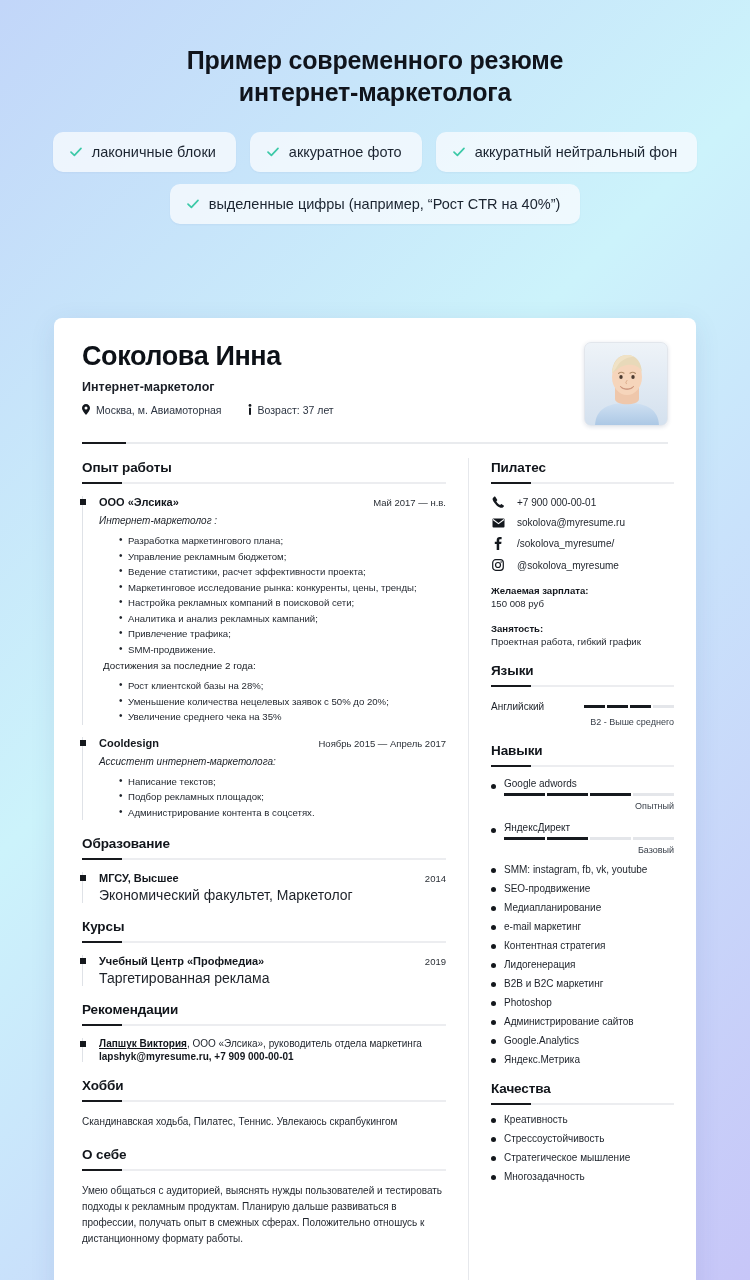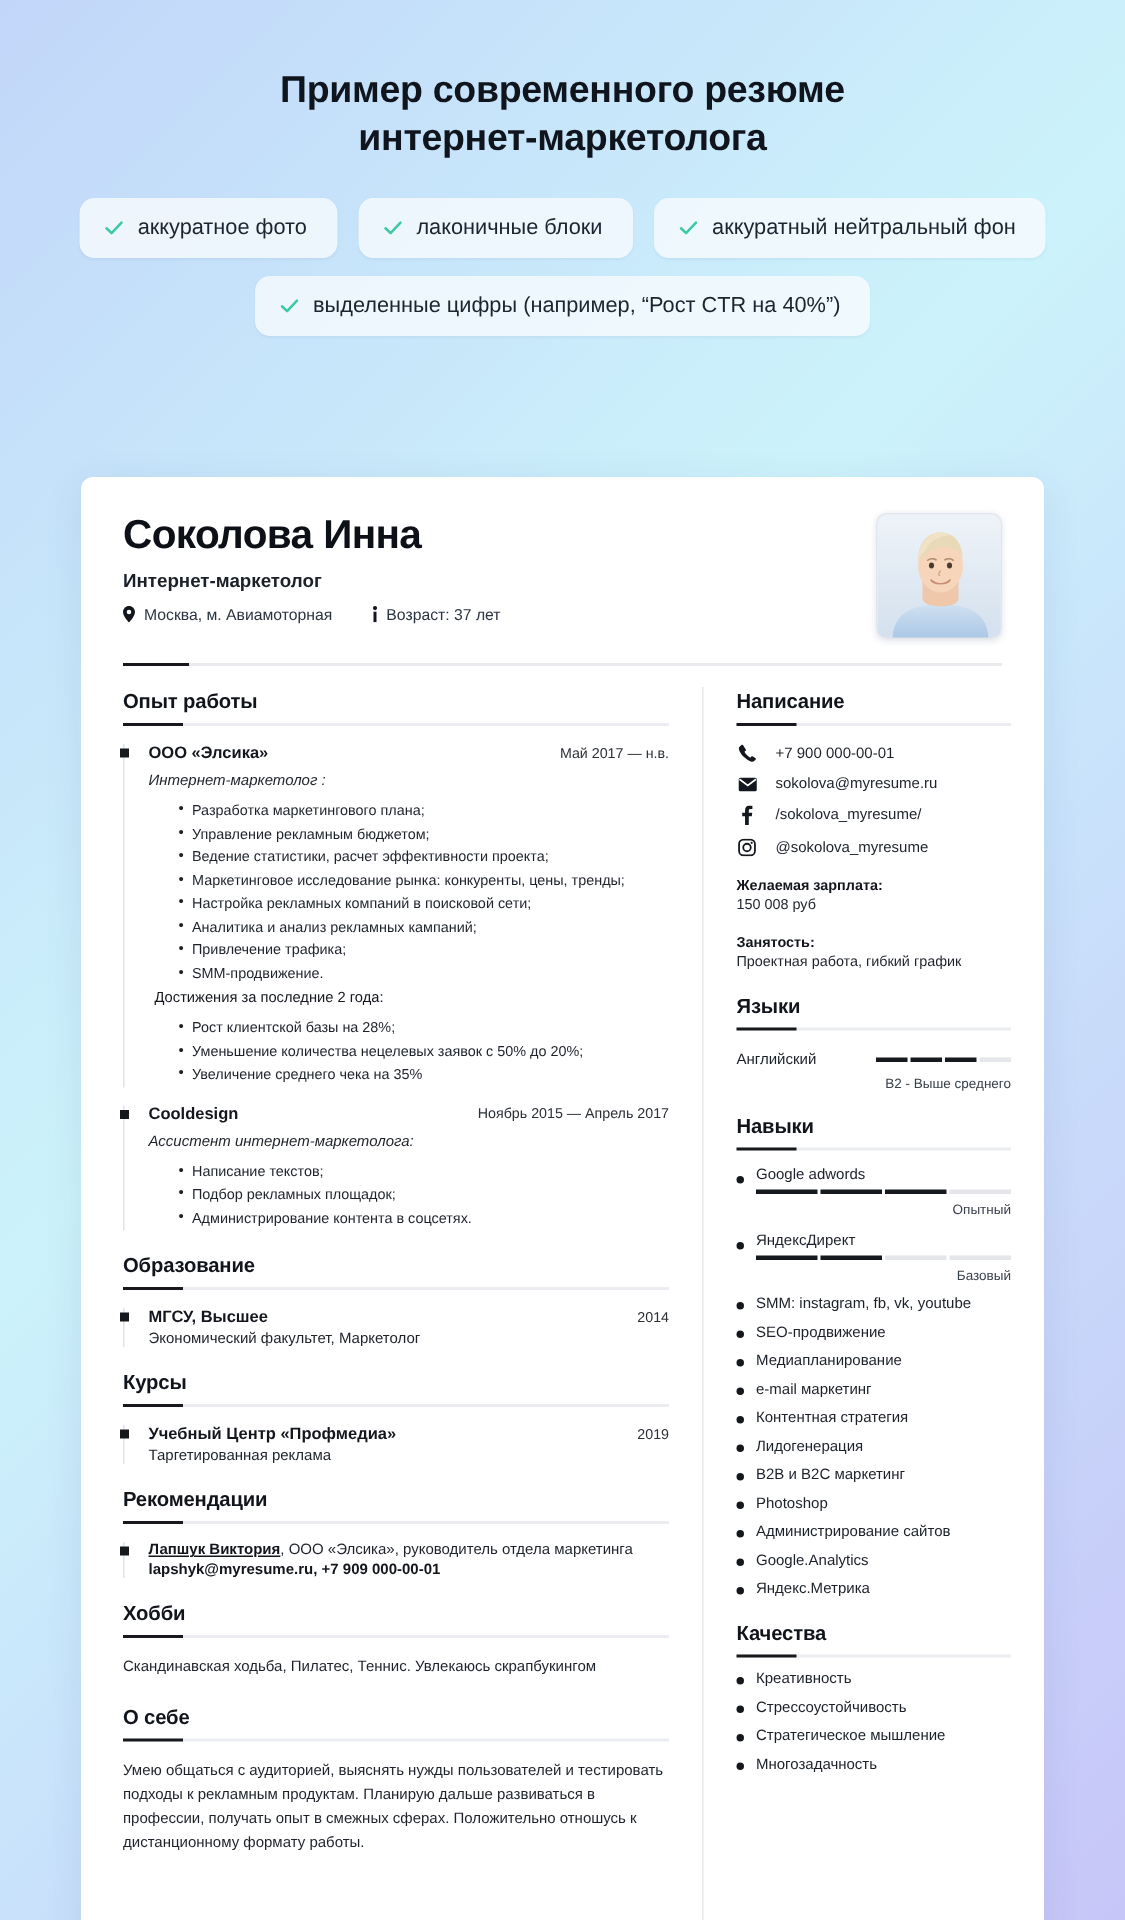--- a/index.html
+++ b/index.html
@@ -156,32 +156,32 @@
     border-left: 1px solid #dfe2e7;
   }
   .entry::before {
     content:"";
     position:absolute; left:-3px; top:3px;
     width:6px; height:6px; background:#15181d;
   }
   .entry-top {
     display: flex;
     justify-content: space-between;
-    align-items: center;
+    align-items: flex-end;
     gap: 10px;
   }
   .entry-org { font-size: 11px; font-weight: bold; color: #13171d; }
   .entry-date { font-size: 9.5px; color: #2b3037; white-space: nowrap; }
   .entry-role {
     margin-top: 7px;
     font-size: 10px;
     font-style: italic;
     color: #1d2229;
   }
-  .entry-sub { margin-top: 3px; font-size: 10px; color: #1d2229; }
+  .entry-sub { margin-top: 3px; font-size: 14px; color: #1d2229; }
   ul.dots { margin: 7px 0 0 20px; }
   ul.dots li {
     font-size: 9.6px;
     color: #1e232b;
     line-height: 1.62;
     list-style: none;
     position: relative;
     padding-left: 9px;
   }
   ul.dots li::before {
@@ -257,29 +257,29 @@
   </div>
 
   <div class="chips">
     <div class="chip-row">
       <div class="chip">
         <span class="chk">
           <svg width="14" height="14" viewBox="0 0 14 14">
               <path d="M2 7.2 L5.4 10.4 L12 3.4" fill="none" stroke="#3cc9a7" stroke-width="1.7" stroke-linecap="round" stroke-linejoin="round"></path>
             </svg>
         </span>
-        <span>аккуратное фото</span>
+        <span>лаконичные блоки</span>
       </div>
       <div class="chip">
         <span class="chk">
           <svg width="14" height="14" viewBox="0 0 14 14">
               <path d="M2 7.2 L5.4 10.4 L12 3.4" fill="none" stroke="#3cc9a7" stroke-width="1.7" stroke-linecap="round" stroke-linejoin="round"></path>
             </svg>
         </span>
-        <span>лаконичные блоки</span>
+        <span>аккуратное фото</span>
       </div>
       <div class="chip">
         <span class="chk">
           <svg width="14" height="14" viewBox="0 0 14 14">
               <path d="M2 7.2 L5.4 10.4 L12 3.4" fill="none" stroke="#3cc9a7" stroke-width="1.7" stroke-linecap="round" stroke-linejoin="round"></path>
             </svg>
         </span>
         <span>аккуратный нейтральный фон</span>
       </div>
     </div>
@@ -440,21 +440,21 @@
         <div class="sec">
           <div class="sec-title">О себе</div>
           <div class="sec-rule"></div>
           <div class="para">Умею общаться с аудиторией, выяснять нужды пользователей и тестировать подходы к рекламным продуктам. Планирую дальше развиваться в профессии, получать опыт в смежных сферах. Положительно отношусь к дистанционному формату работы.</div>
         </div>
       </div>
 
       <div class="col-right">
 
         <div class="sec">
-          <div class="sec-title">Написание</div>
+          <div class="sec-title">Пилатес</div>
           <div class="sec-rule"></div>
           <div class="contact-list">
             <div class="contact">
               <span class="ic">
                 <svg width="12" height="12" viewBox="0 0 12 12">
                     <path d="M2.3.6 1 1.9C.4 2.5.5 3.5 1 4.6c.7 1.6 1.9 3.1 3.2 4.3 1.3 1.3 2.9 2.3 4.3 2.8 1 .3 1.8.2 2.3-.3l1-1c.3-.3.2-.7-.1-.9l-2-1.3c-.3-.2-.6-.1-.8.1l-.7.8c-.8-.4-1.6-1-2.3-1.7C5.2 6.7 4.7 6 4.3 5.2l.8-.7c.2-.2.3-.5.1-.8L3.3.7C3 .4 2.6.3 2.3.6z" fill="#14181e"></path>
                   </svg>
               </span>
               <span>+7 900 000-00-01</span>
             </div>

